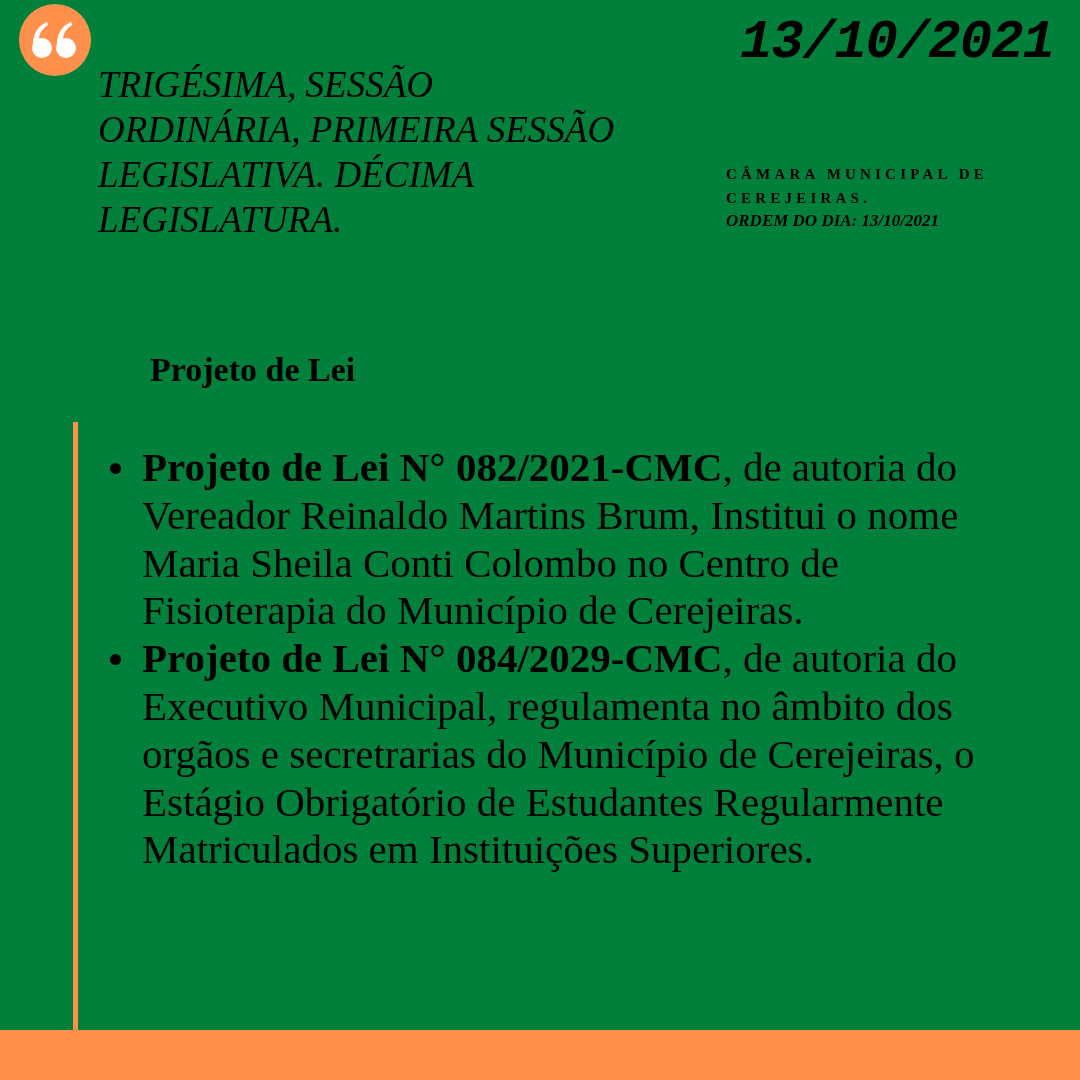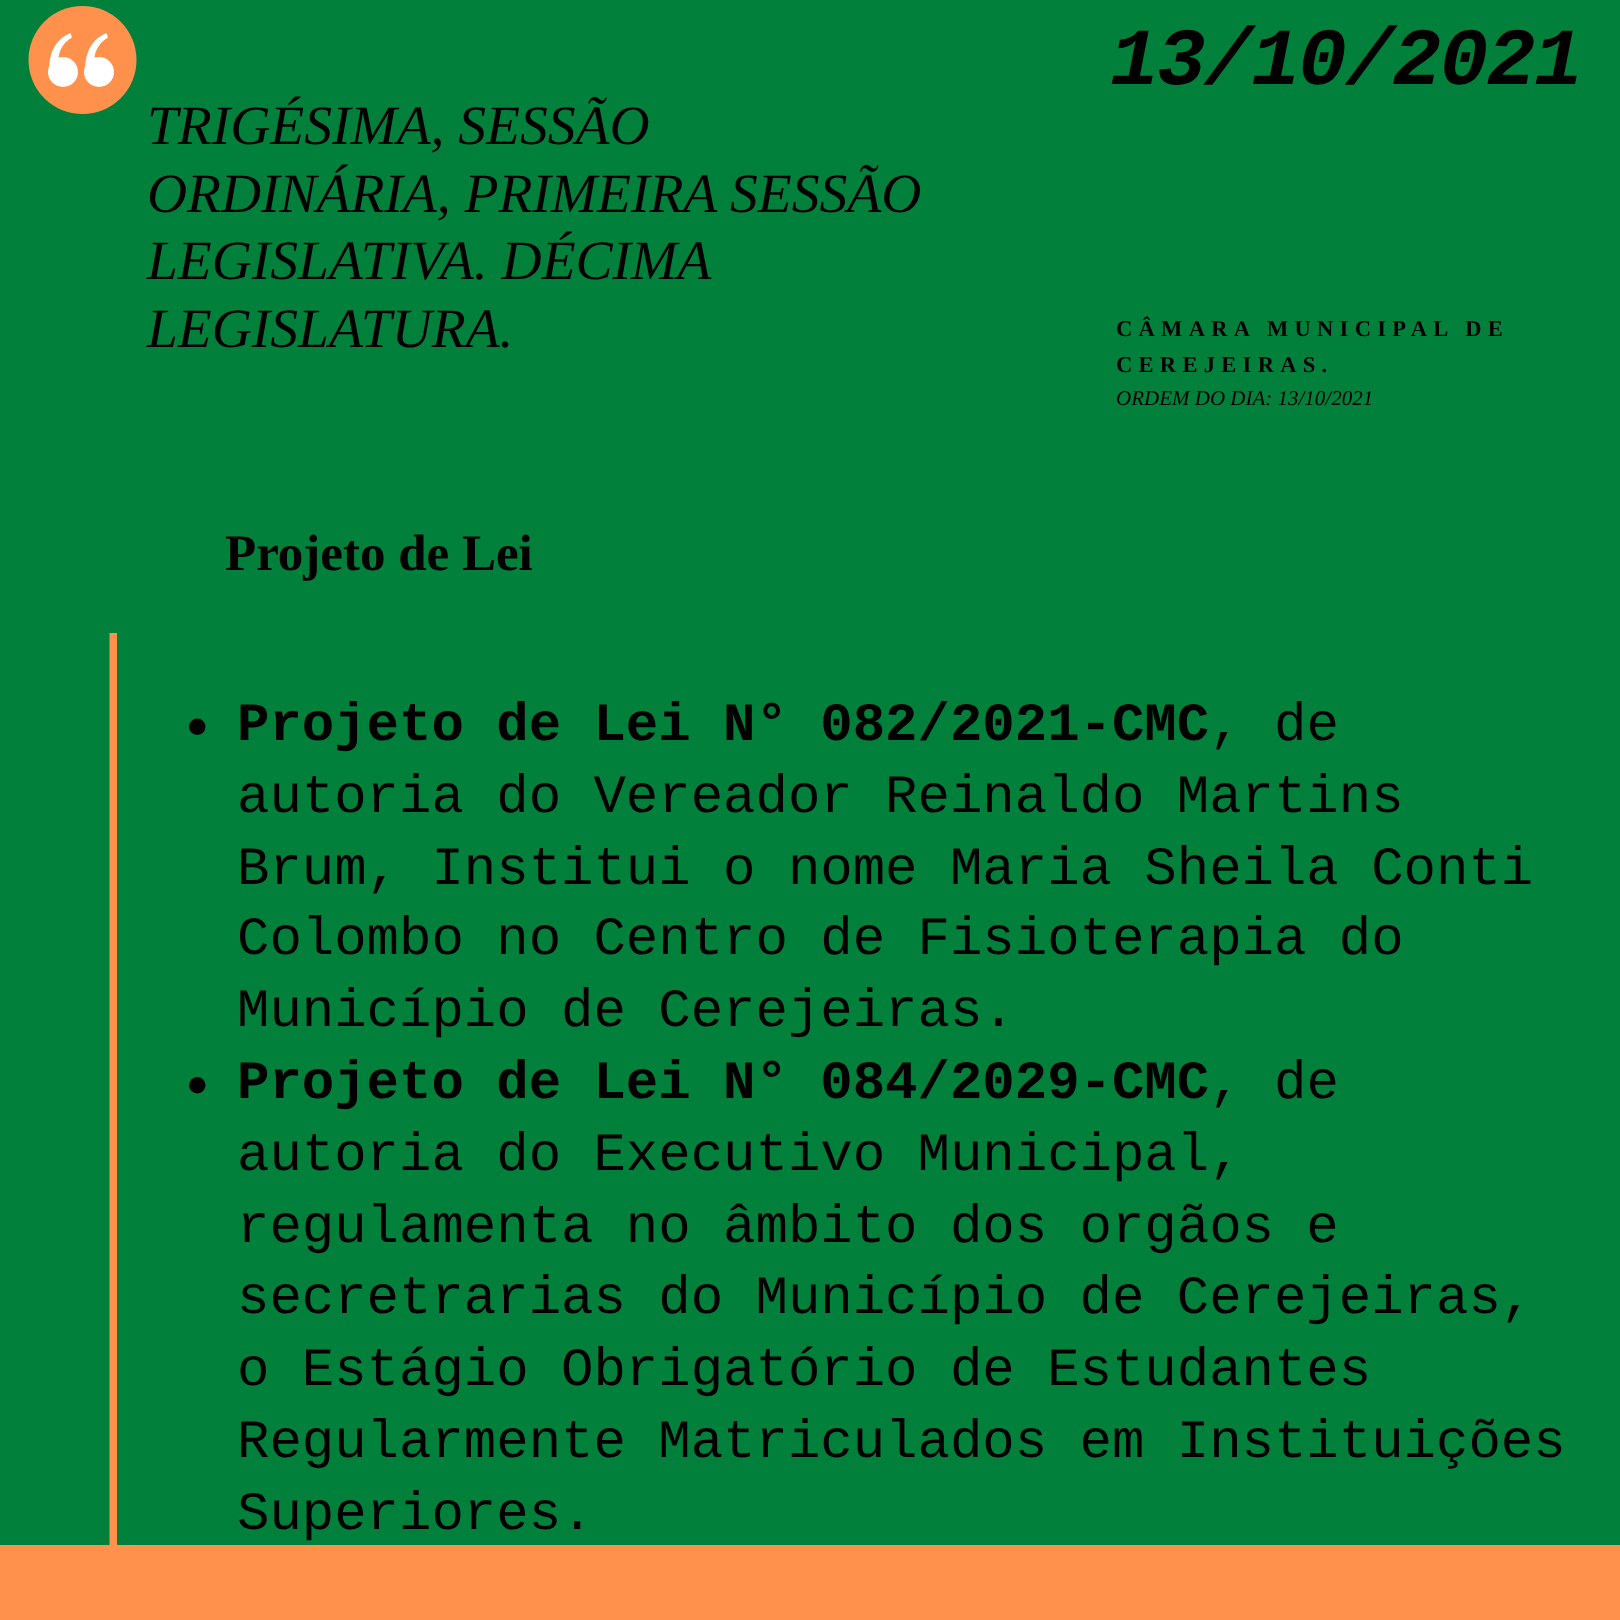--- a/index.html
+++ b/index.html
@@ -22,46 +22,46 @@
       margin: 0;
     }
     .big-date {
       position: absolute; right: 26px; top: 10px;
       font-family: Liberation Mono, monospace;
       font-weight: bold; font-style: italic;
       font-size: 54px; line-height: 66px;
       letter-spacing: -1px;
     }
     .org-block {
-      position: absolute; left: 744px; top: 162px; width: 330px; margin-top: 46px;
+      position: absolute; left: 726px; top: 162px; width: 330px;
     }
     .org-name {
       font-family: "Liberation Serif", serif;
       font-weight: bold; font-size: 15px; letter-spacing: 4.2px;
       line-height: 24px; text-transform: uppercase;
     }
     .order-date {
       font-family: "Liberation Serif", serif;
-      font-weight: normal; font-style: italic; font-size: 14px;
+      font-weight: bold; font-style: italic; font-size: 17px;
       line-height: 22px; margin-top: 0;
     }
     .section-heading {
       position: absolute; left: 150px; top: 342px; margin: 0;
       font-family: "Liberation Serif", serif;
       font-weight: bold; font-size: 34px; line-height: 56px;
     }
     .accent-bar {
       position: absolute; left: 73px; top: 422px; width: 5px; height: 610px;
       background: #ff914d;
     }
     .bill-list {
       position: absolute; left: 142px; top: 444px; width: 900px;
-      margin: 16px; padding: 0; list-style: none;
-      font-family: Liberation Mono, monospace;
-      font-size: 36px; line-height: 47.8px;
+      margin: 0; padding: 0; list-style: none;
+      font-family: Liberation Serif, serif;
+      font-size: 41px; line-height: 47.8px;
     }
     .bill-item { position: relative; }
     .bullet {
       position: absolute; left: -32px; top: 19px; width: 11px; height: 11px;
       border-radius: 50%; background: #000;
     }
     .bill-number { font-weight: bold; }
     .footer-band {
       position: absolute; left: 0; top: 1030px; width: 1080px; height: 50px;
       background: #ff914d;

